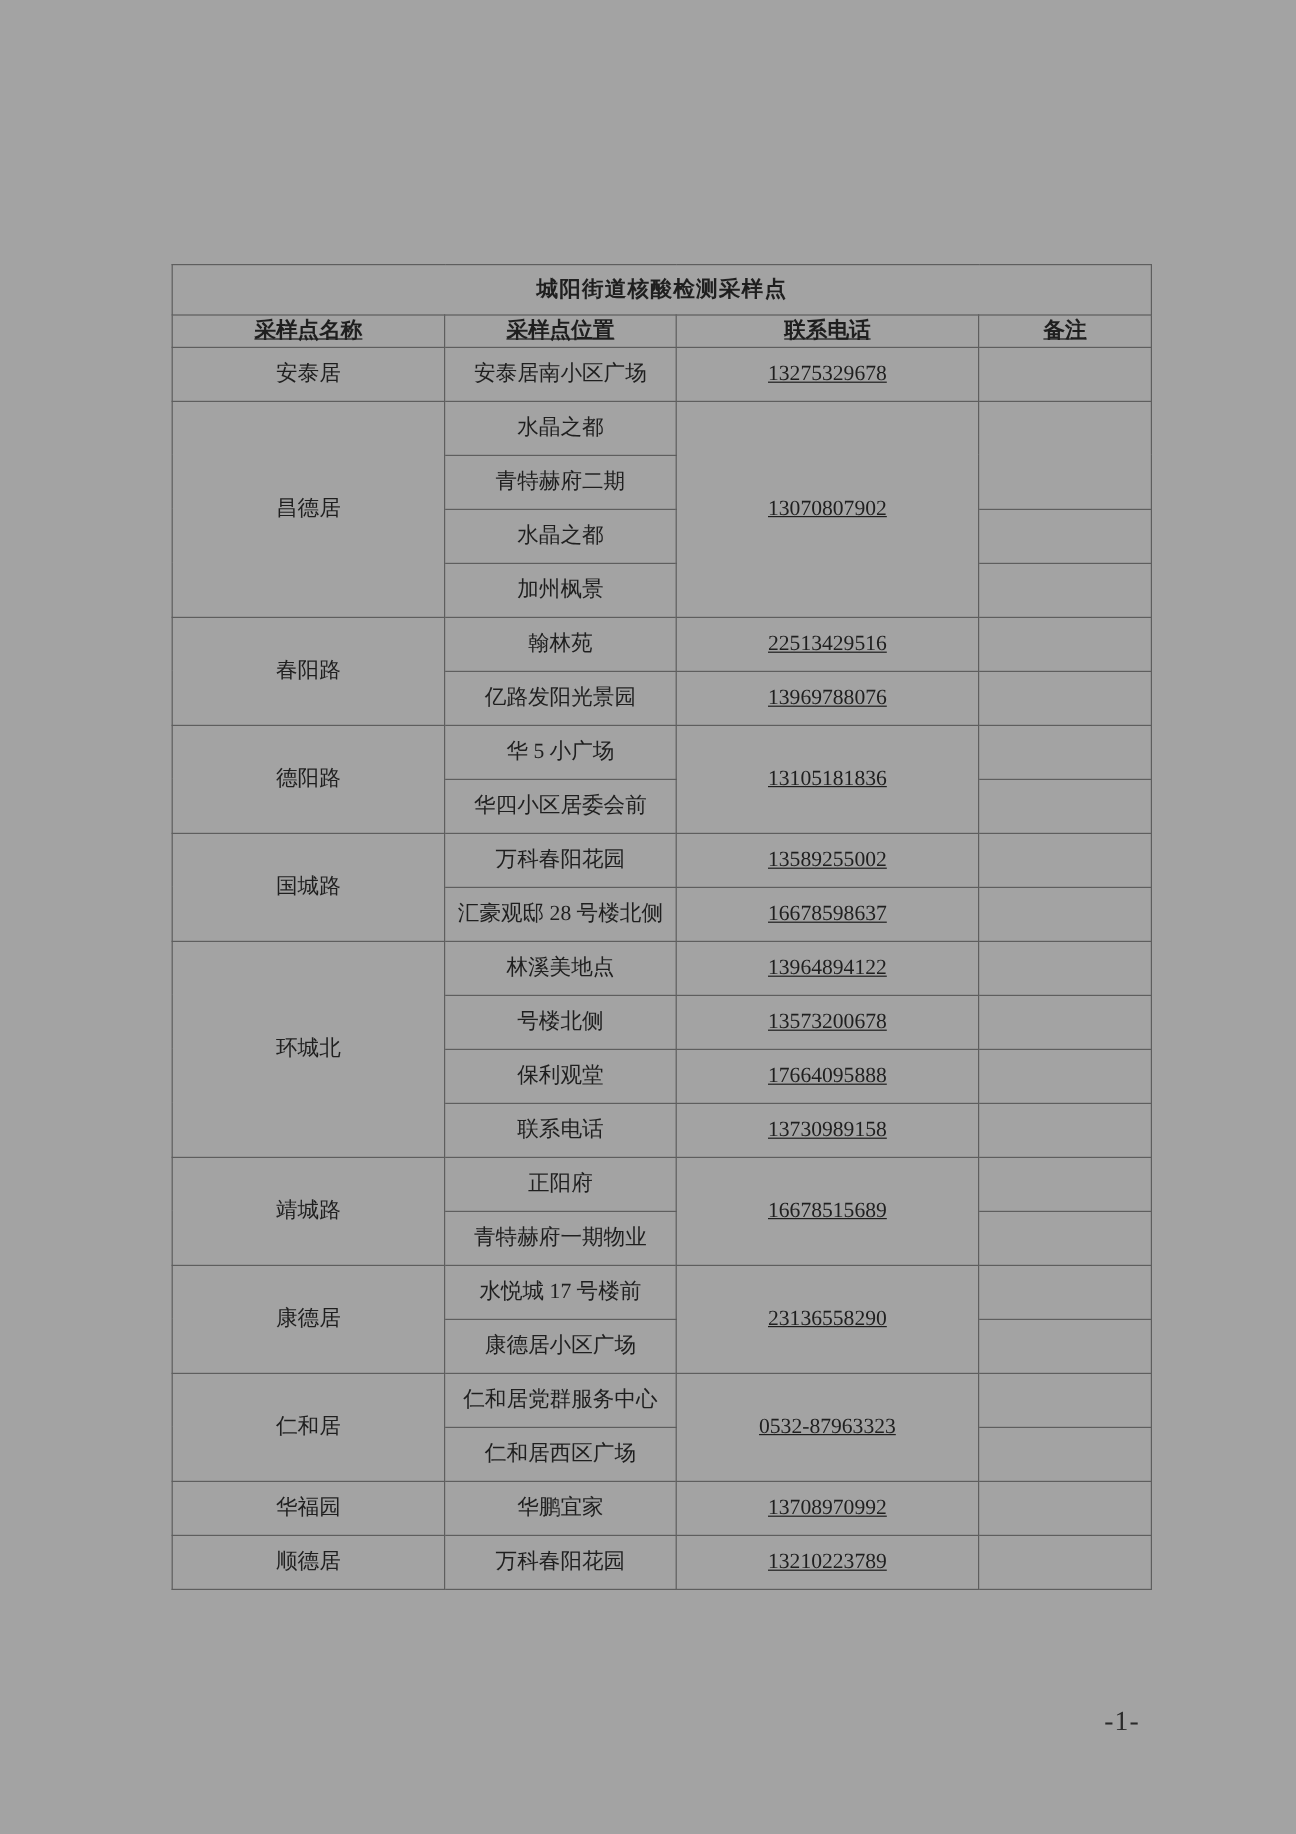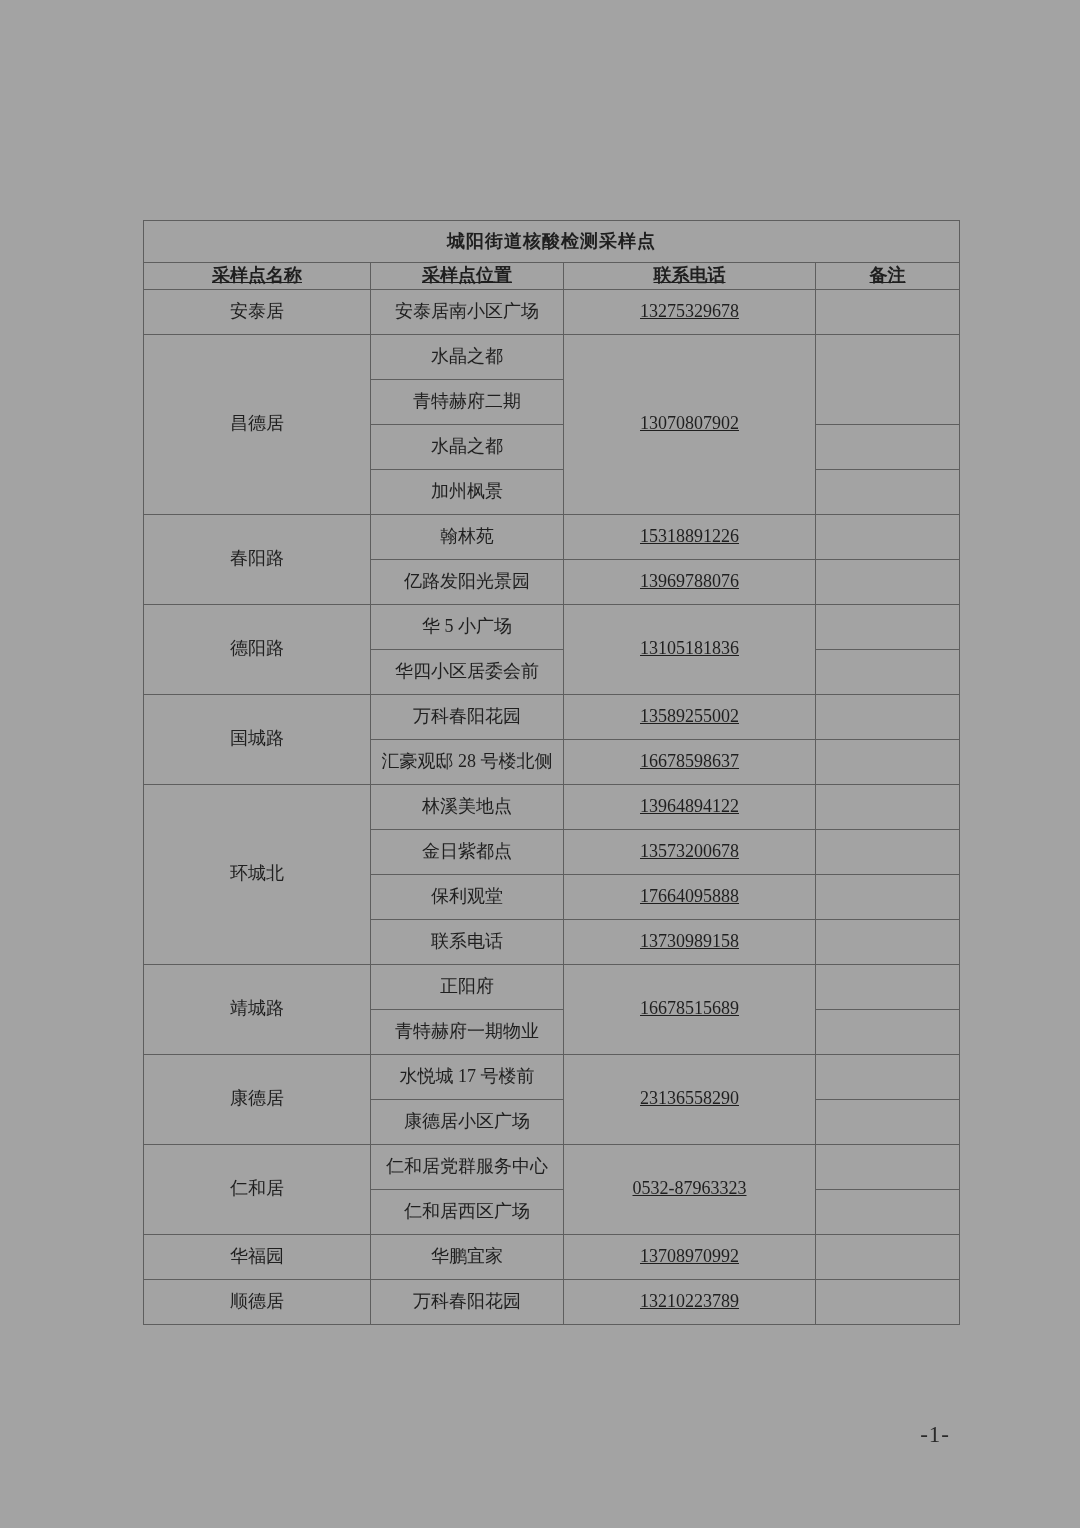--- a/index.html
+++ b/index.html
@@ -97,21 +97,21 @@
           <td class="location-cell">水晶之都</td>
           <td class="remark-cell"></td>
         </tr>
         <tr class="body-row">
           <td class="location-cell">加州枫景</td>
           <td class="remark-cell"></td>
         </tr>
         <tr class="body-row">
           <td class="name-cell" rowspan="2">春阳路</td>
           <td class="location-cell">翰林苑</td>
-          <td class="phone-cell">15318891226</td>
+          <td class="phone-cell">22513429516</td>
           <td class="remark-cell"></td>
         </tr>
         <tr class="body-row">
           <td class="location-cell">亿路发阳光景园</td>
           <td class="phone-cell">13969788076</td>
           <td class="remark-cell"></td>
         </tr>
         <tr class="body-row">
           <td class="name-cell" rowspan="2">德阳路</td>
           <td class="location-cell">华 5 小广场</td>
@@ -133,21 +133,21 @@
           <td class="phone-cell">16678598637</td>
           <td class="remark-cell"></td>
         </tr>
         <tr class="body-row">
           <td class="name-cell" rowspan="4">环城北</td>
           <td class="location-cell">林溪美地点</td>
           <td class="phone-cell">13964894122</td>
           <td class="remark-cell"></td>
         </tr>
         <tr class="body-row">
-          <td class="location-cell">金日紫都点</td>
+          <td class="location-cell">号楼北侧</td>
           <td class="phone-cell">13573200678</td>
           <td class="remark-cell"></td>
         </tr>
         <tr class="body-row">
           <td class="location-cell">保利观堂</td>
           <td class="phone-cell">17664095888</td>
           <td class="remark-cell"></td>
         </tr>
         <tr class="body-row">
           <td class="location-cell">联系电话</td>

